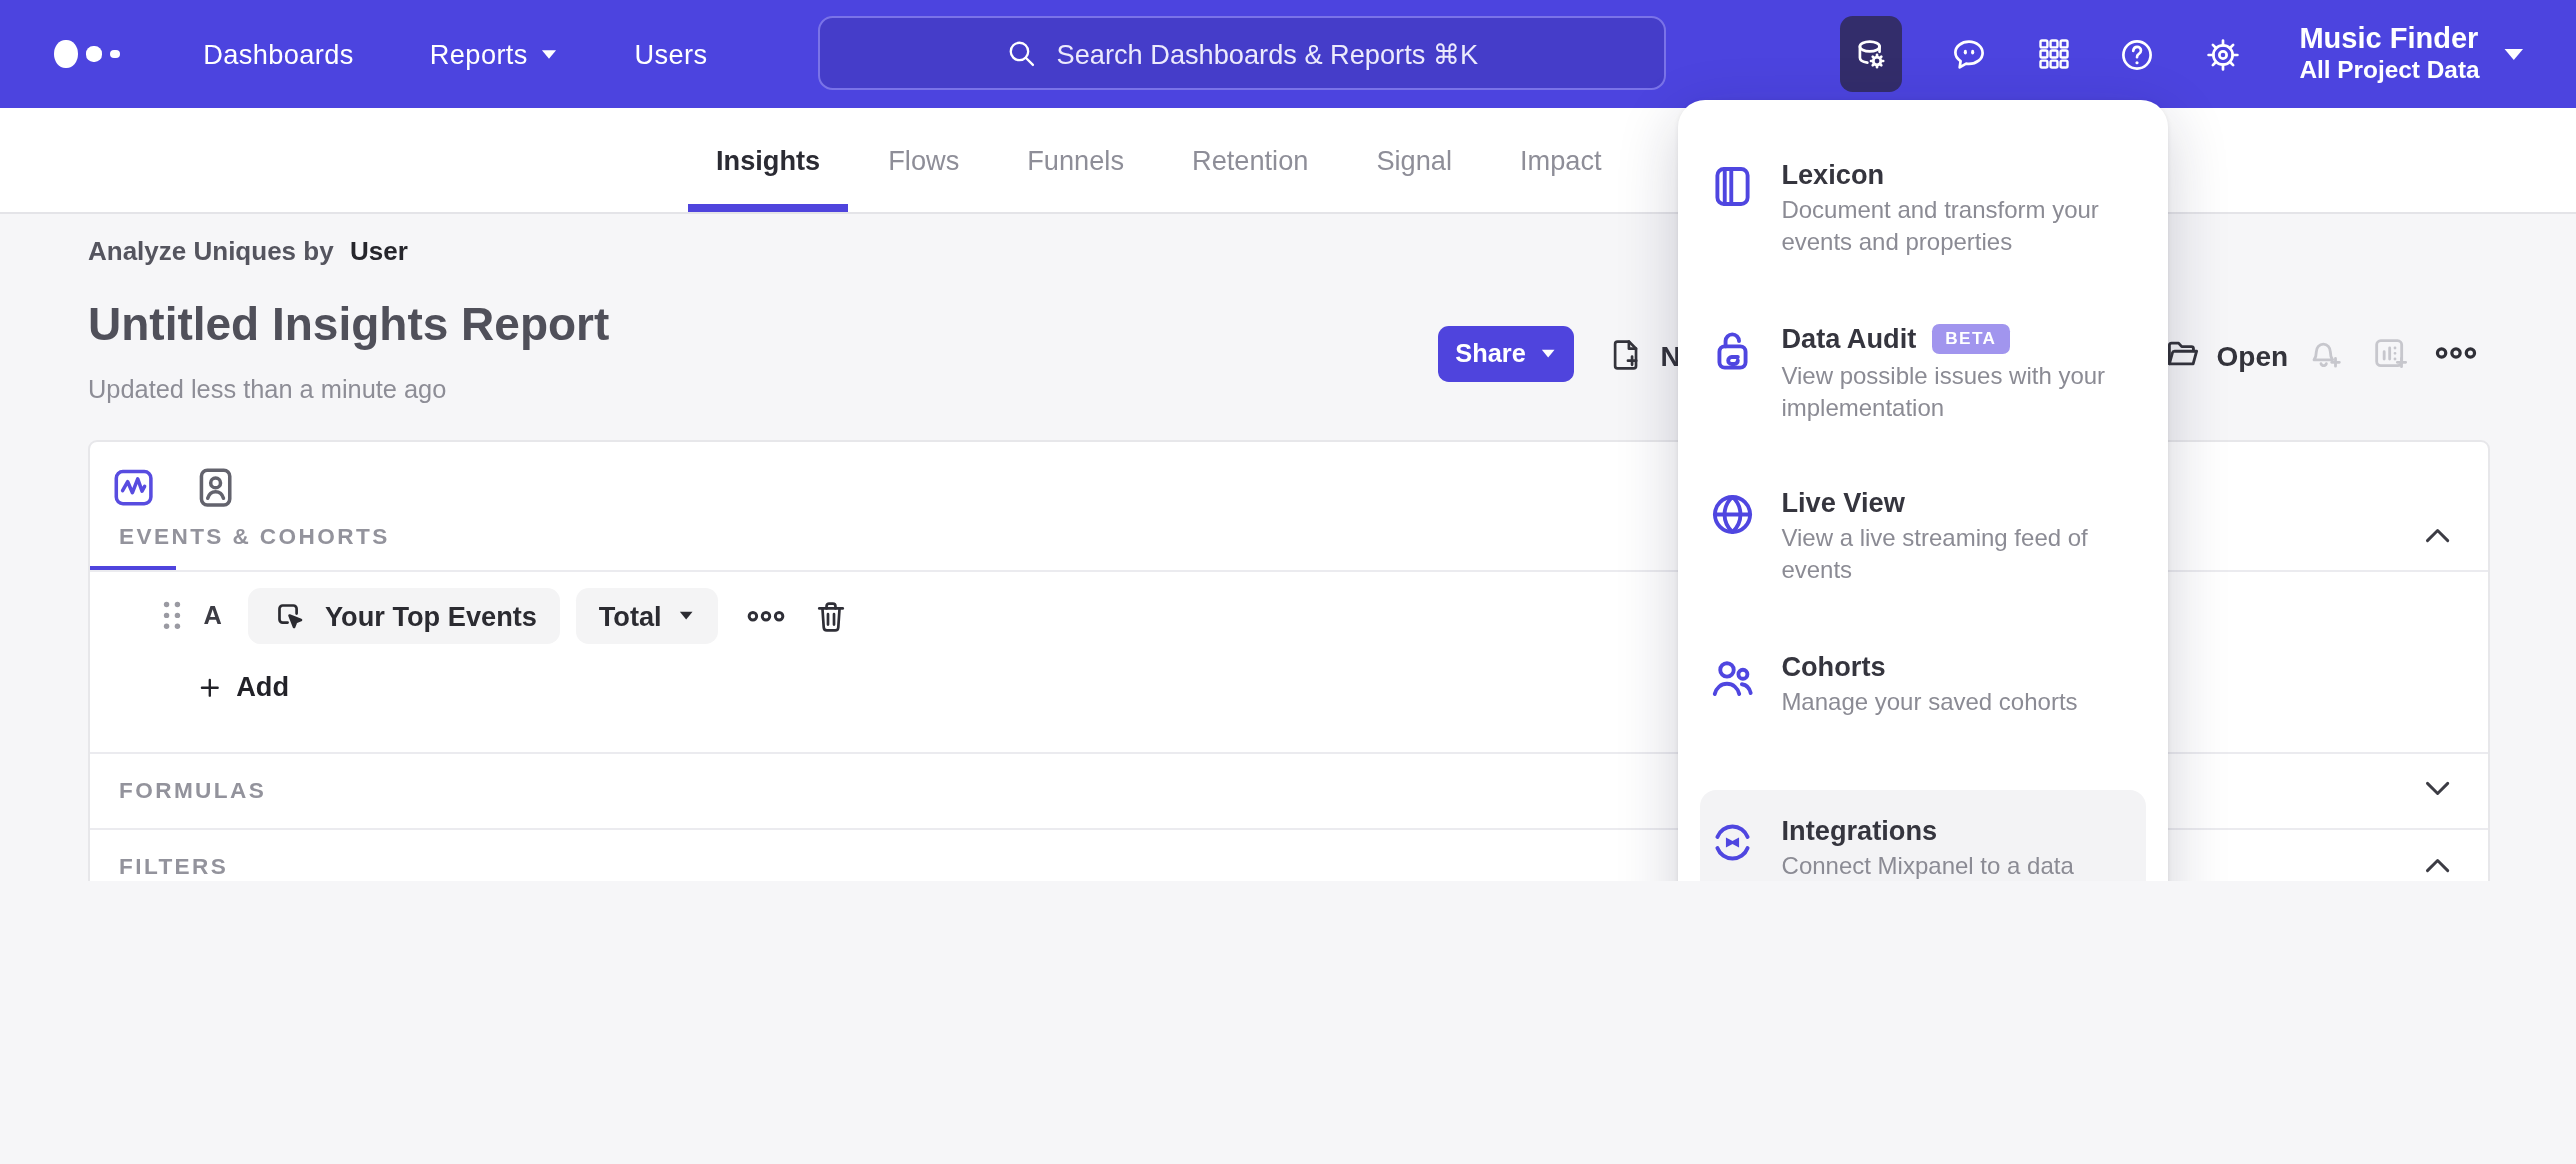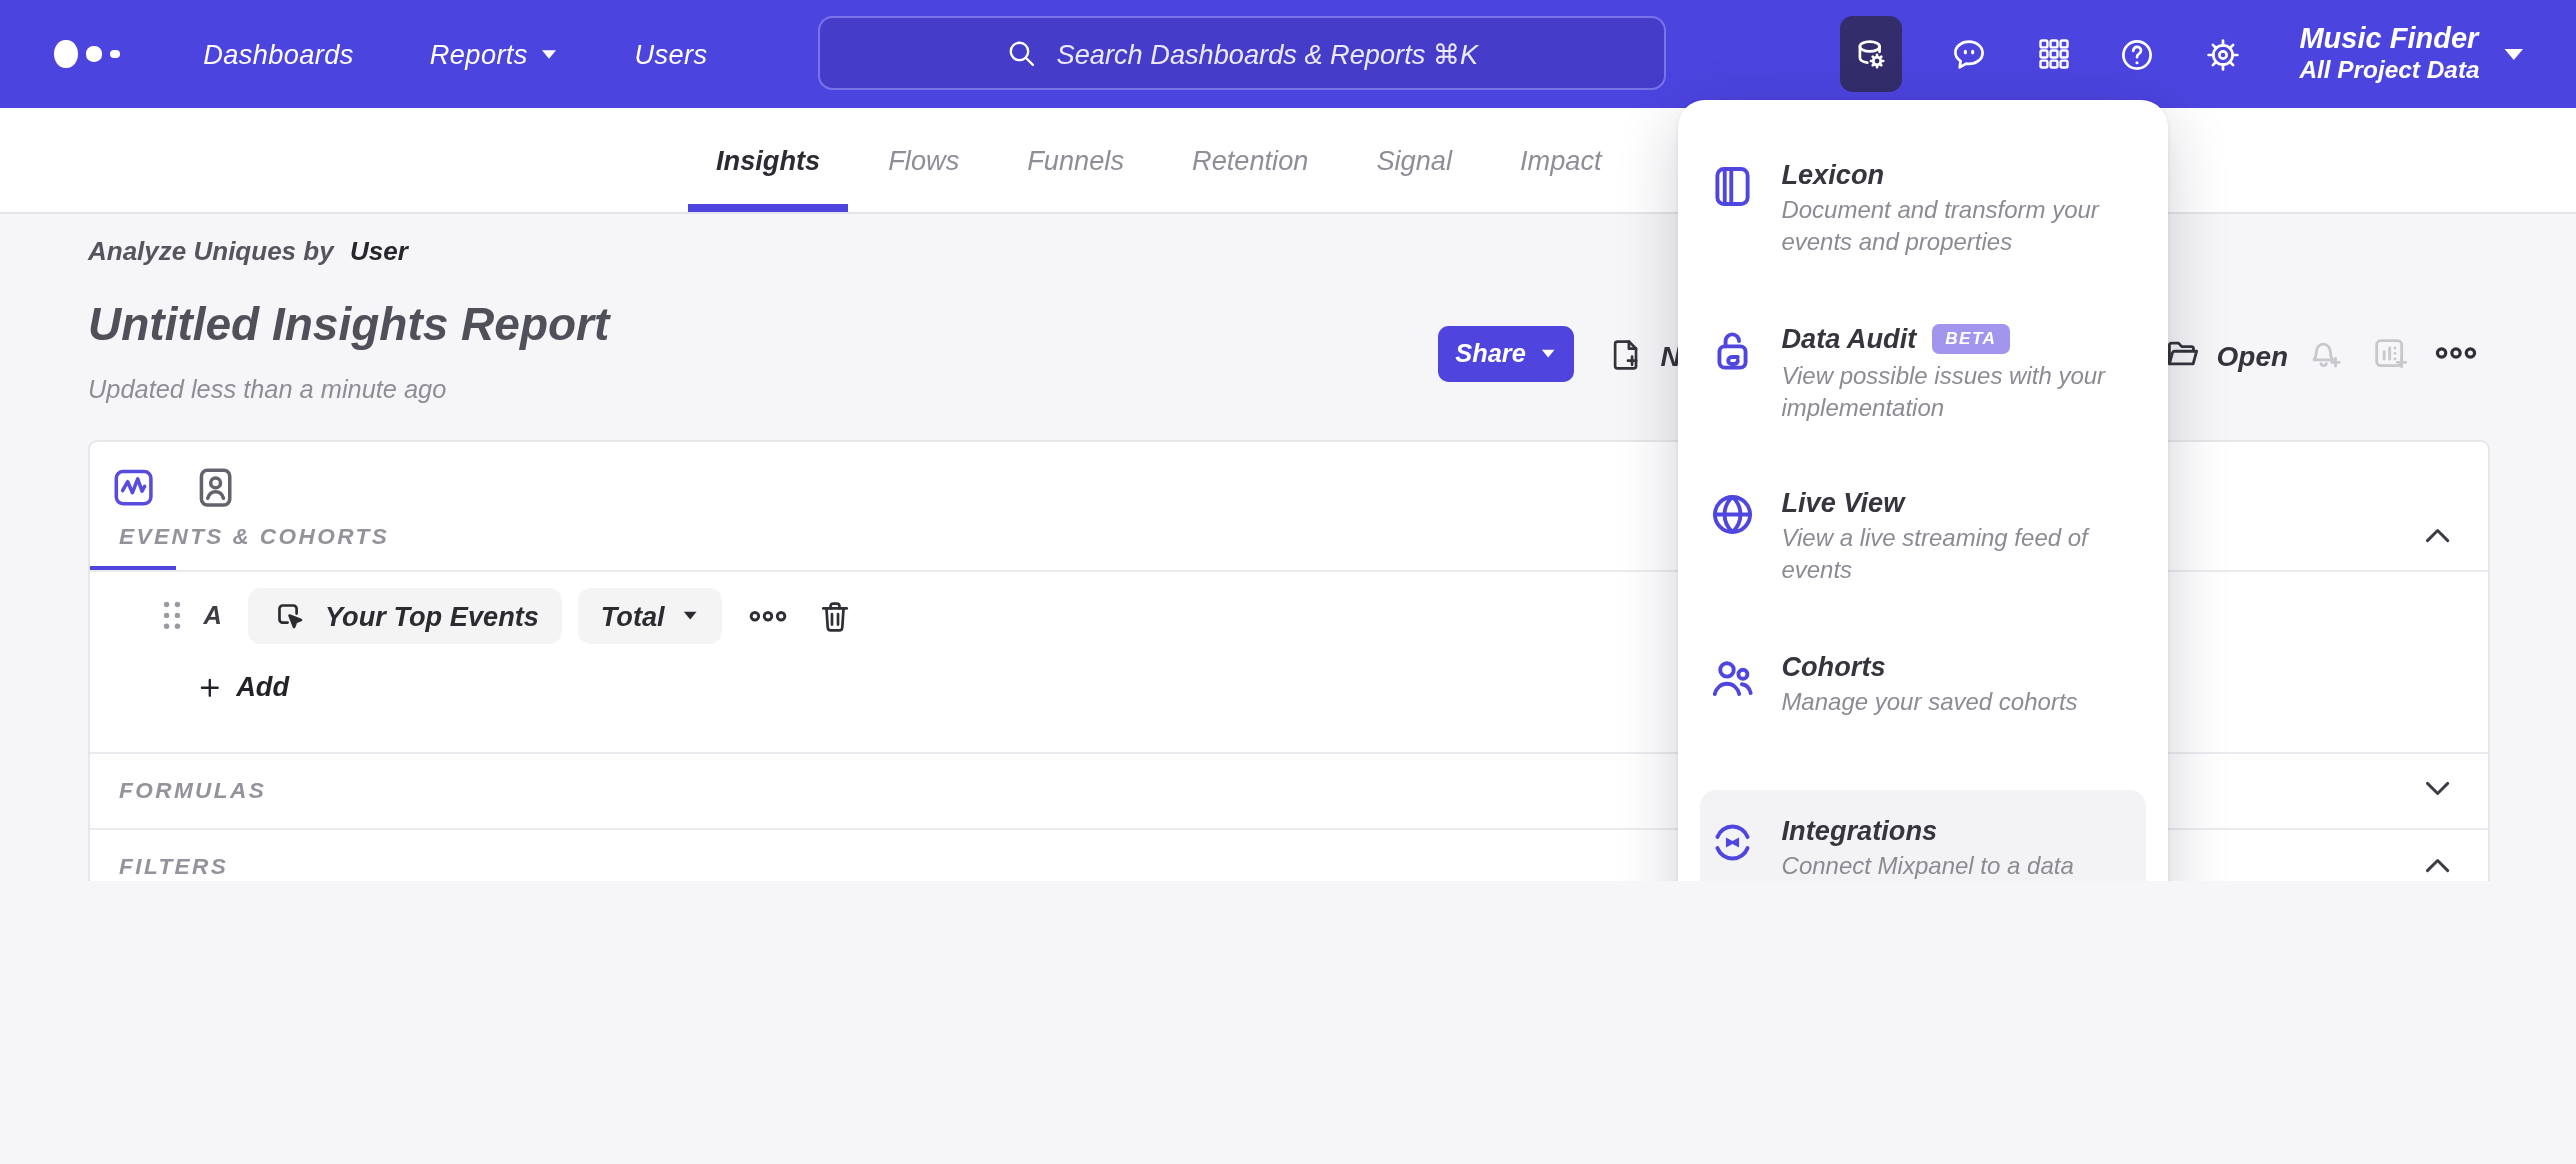--- a/index.html
+++ b/index.html
@@ -1,17 +1,17 @@
 <!DOCTYPE html>
 <html style="font-size:14.5px"><head>
 <meta charset="utf-8">
 <style>
   * { margin:0; padding:0; box-sizing:border-box; }
   html,body { width:2576px; height:1165px; overflow:hidden; background:#f6f6f8; }
-  .viewport { width:2576px; height:881px; position:relative; overflow:hidden;font-style:italic; }
+  .viewport { width:2576px; height:881px; position:relative; overflow:hidden; }
   .scale { width:1288px; height:582px; transform:scale(2); transform-origin:0 0; position:relative;
            font-family:"Liberation Sans","DejaVu Sans",sans-serif; background:#f6f6f8; }
   svg { display:block; }
 
   
   .navbar { position:absolute; left:0; top:0; width:1288px; height:54px; background:#4c44df;
             display:flex; align-items:center; z-index:10; }
   .logo { margin-left:27px; display:flex; align-items:center; gap:4.5px; cursor:pointer; }
   .logo .d1{ width:11.8px; height:14.5px; border-radius:50%; background:#fff; }
   .logo .d2{ width:7.3px; height:7.3px; border-radius:50%; background:#fff; }

